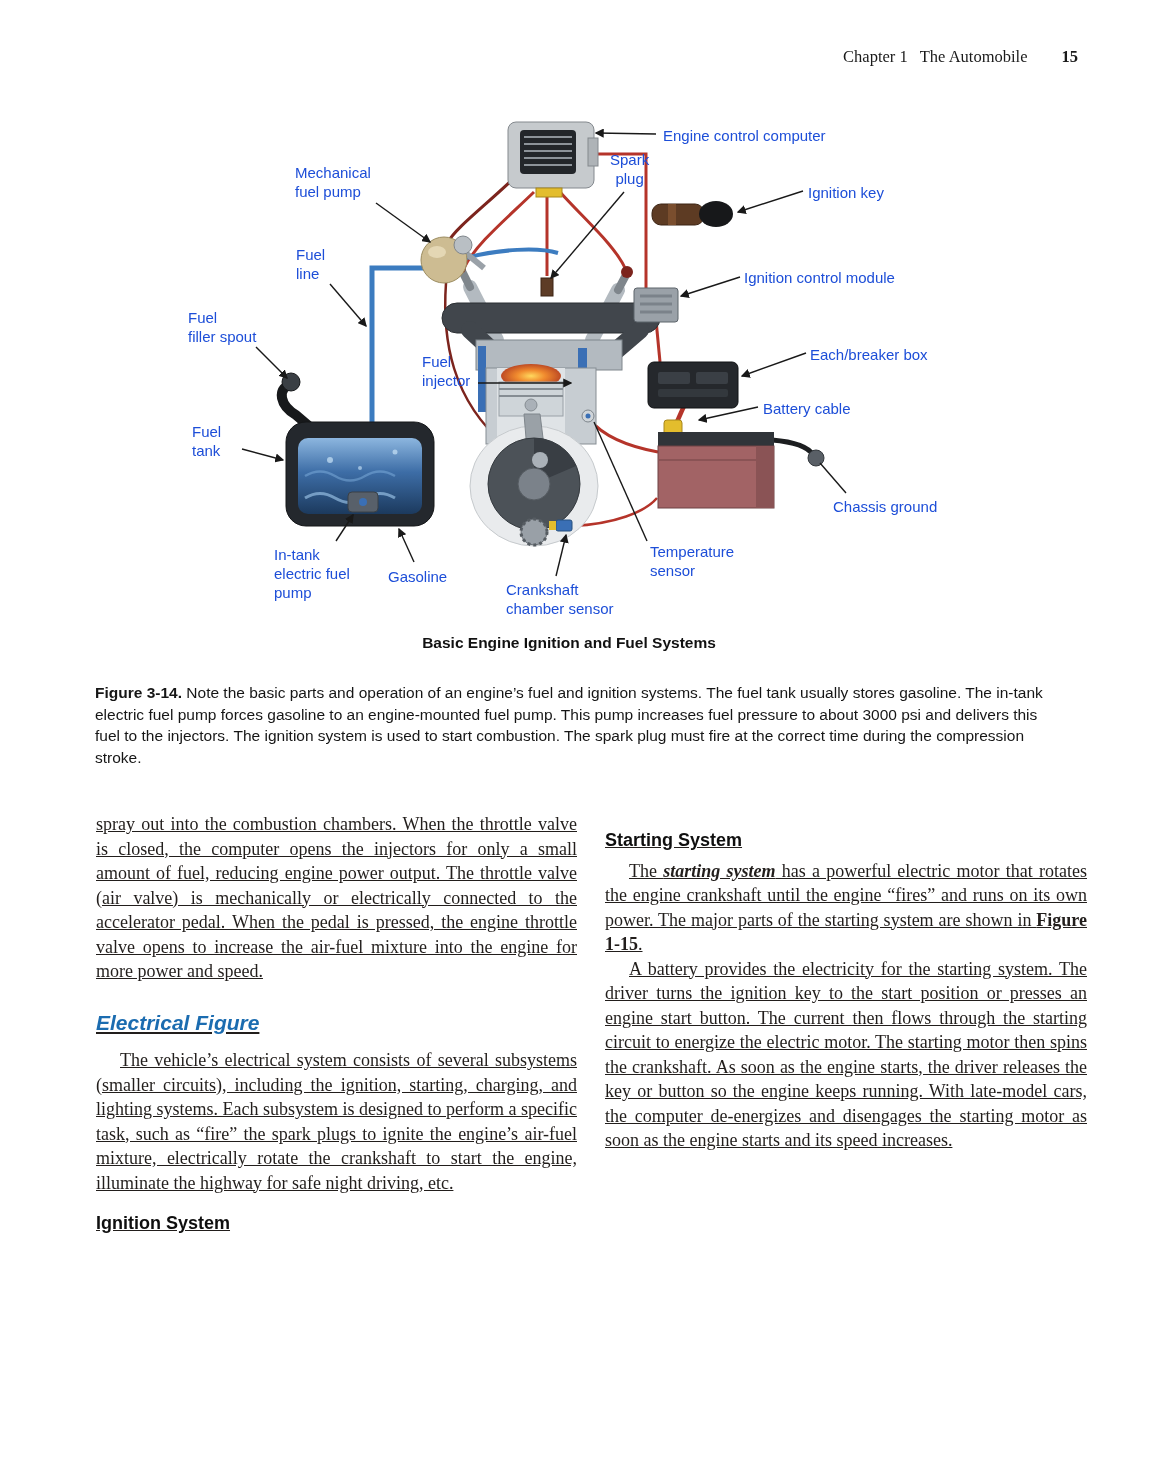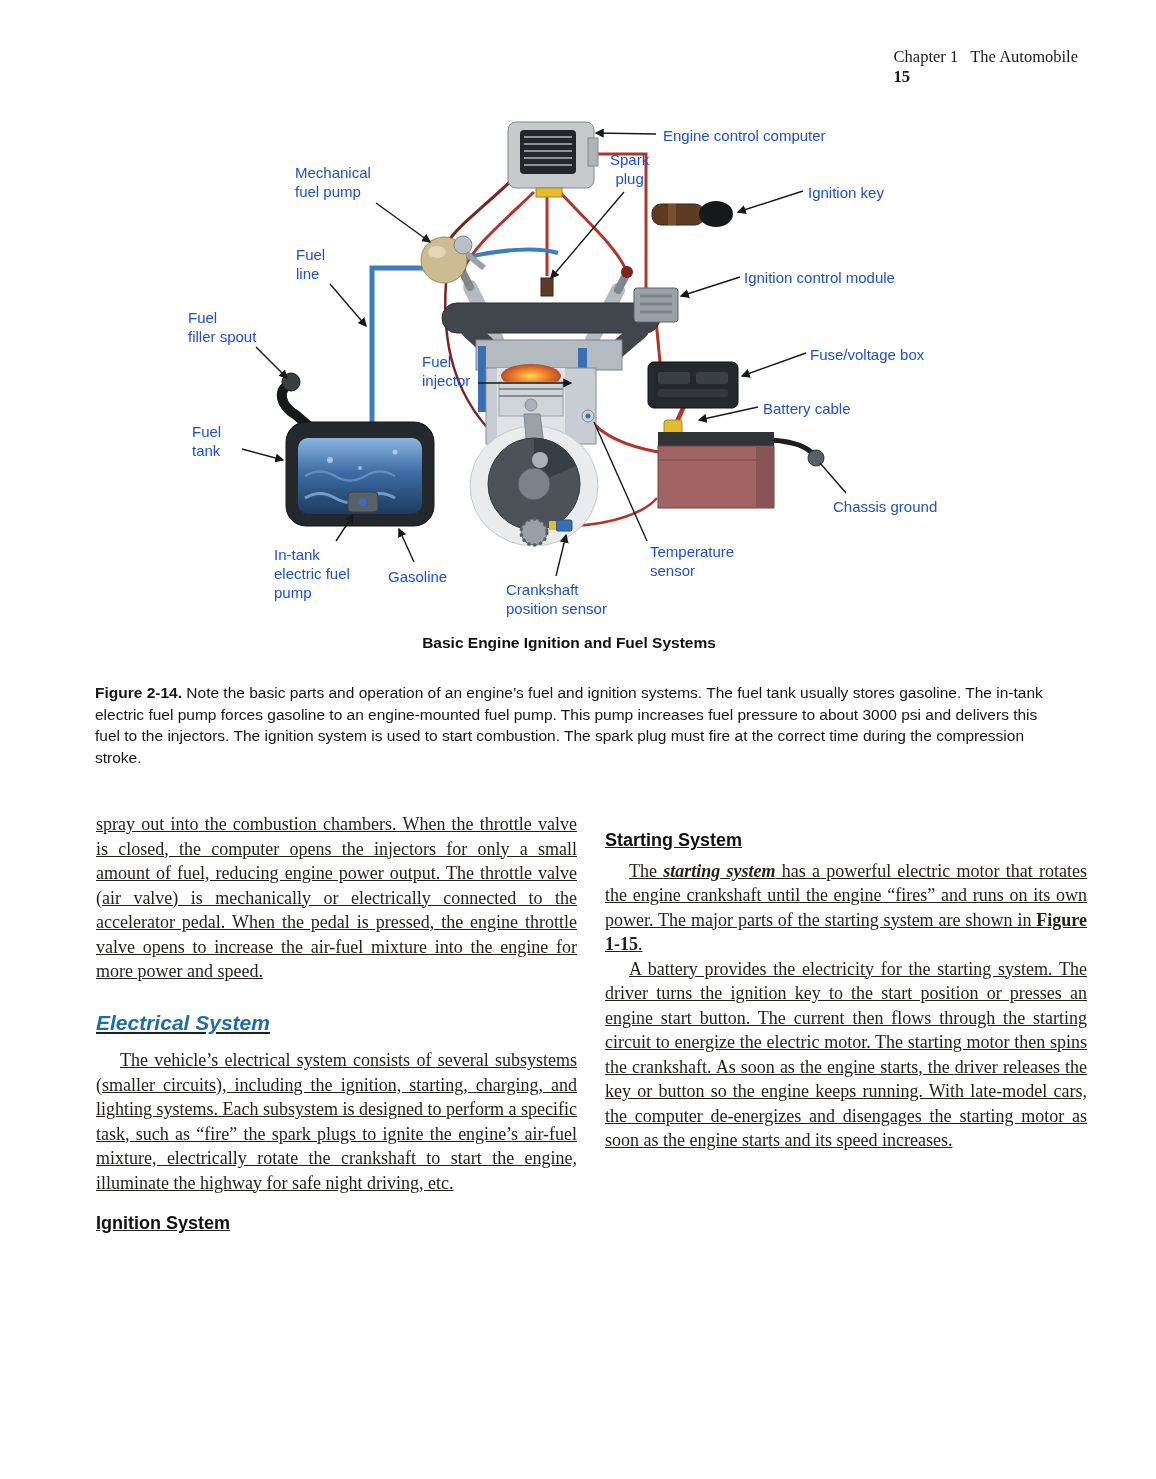--- a/index.html
+++ b/index.html
@@ -5,21 +5,21 @@
   * { margin:0; padding:0; box-sizing:border-box; }
   html,body { background:#e8e8e8; }
   .page {
     position:relative; width:1156px; height:1479px; background:#ffffff;
     margin:0 auto; overflow:hidden;
     font-family:"Liberation Serif", serif; color:#221e1c;
   }
   
   .running-head {
     position:absolute; top:47px; right:78px;
-    font-size:16.5px; color:#1a1a1a; display:flex; align-items:baseline; flex-direction:column;
+    font-size:16.5px; color:#1a1a1a; display:flex; align-items:baseline; gap:34px;
   }
   .running-head .chapter { white-space:pre; }
   .running-head .pagenum { font-weight:bold; }
 
   
   .lbl {
     position:absolute; z-index:3;
     font-family:"Liberation Sans", sans-serif;
     font-size:15px; line-height:1.28; color:#1d4ed8; white-space:pre-line;
   }
@@ -222,47 +222,47 @@
     <div class="lbl" style="left:610px; top:150px;text-align:center;">Spark
 plug</div>
     <div class="lbl" style="left:295px; top:163px;">Mechanical
 fuel pump</div>
     <div class="lbl" style="left:808px; top:183px;text-align:right;">Ignition key</div>
     <div class="lbl" style="left:296px; top:245px;">Fuel
 line</div>
     <div class="lbl" style="left:744px; top:268px;">Ignition control module</div>
     <div class="lbl" style="left:188px; top:308px;">Fuel
 filler spout</div>
-    <div class="lbl" style="left:810px; top:345px;">Fuse/voltage box</div>
+    <div class="lbl" style="left:810px; top:345px;">Each/breaker box</div>
     <div class="lbl" style="left:422px; top:352px;">Fuel
 injector</div>
     <div class="lbl" style="left:763px; top:399px;">Battery cable</div>
     <div class="lbl" style="left:192px; top:422px;">Fuel
 tank</div>
     <div class="lbl" style="left:833px; top:497px;">Chassis ground</div>
     <div class="lbl" style="left:274px; top:545px;">In-tank
 electric fuel
 pump</div>
     <div class="lbl" style="left:388px; top:567px;">Gasoline</div>
     <div class="lbl" style="left:506px; top:580px;">Crankshaft
-position sensor</div>
+chamber sensor</div>
     <div class="lbl" style="left:650px; top:542px;">Temperature
 sensor</div>
 
     <div class="diagram-title">Basic Engine Ignition and Fuel Systems</div>
 
     <figcaption class="fig-caption">
-      <b>Figure 2-14.</b>
+      <b>Figure 3-14.</b>
       <span>Note the basic parts and operation of an engine’s fuel and ignition systems. The fuel tank usually stores gasoline. The in-tank electric fuel pump forces gasoline to an engine-mounted fuel pump. This pump increases fuel pressure to about 3000 psi and delivers this fuel to the injectors. The ignition system is used to start combustion. The spark plug must fire at the correct time during the compression stroke.</span>
     </figcaption>
   </figure>
 
   <section class="col col-left">
     <p class="body-p">spray out into the combustion chambers. When the throttle valve is closed, the computer opens the injectors for only a small amount of fuel, reducing engine power output. The throttle valve (air valve) is mechanically or electrically connected to the accelerator pedal. When the pedal is pressed, the engine throttle valve opens to increase the air-fuel mixture into the engine for more power and speed.</p>
-    <h2 class="h-blue">Electrical System</h2>
+    <h2 class="h-blue">Electrical Figure</h2>
     <p class="body-p indent">The vehicle’s electrical system consists of several subsystems (smaller circuits), including the ignition, starting, charging, and lighting systems. Each subsystem is designed to perform a specific task, such as “fire” the spark plugs to ignite the engine’s air-fuel mixture, electrically rotate the crankshaft to start the engine, illuminate the highway for safe night driving, etc.</p>
     <h3 class="h-sub">Ignition System</h3>
   </section>
 
   <section class="col col-right">
     <h3 class="h-sub">Starting System</h3>
     <p class="body-p indent"><span>The </span><span class="term">starting system</span><span> has a powerful electric motor that rotates the engine crankshaft until the engine “fires” and runs on its own power. The major parts of the starting system are shown in </span><span class="figref">Figure 1-15</span><span>.</span></p>
     <p class="body-p indent">A battery provides the electricity for the starting system. The driver turns the ignition key to the start position or presses an engine start button. The current then flows through the starting circuit to energize the electric motor. The starting motor then spins the crankshaft. As soon as the engine starts, the driver releases the key or button so the engine keeps running. With late-model cars, the computer de-energizes and disengages the starting motor as soon as the engine starts and its speed increases.</p>
   </section>
 

